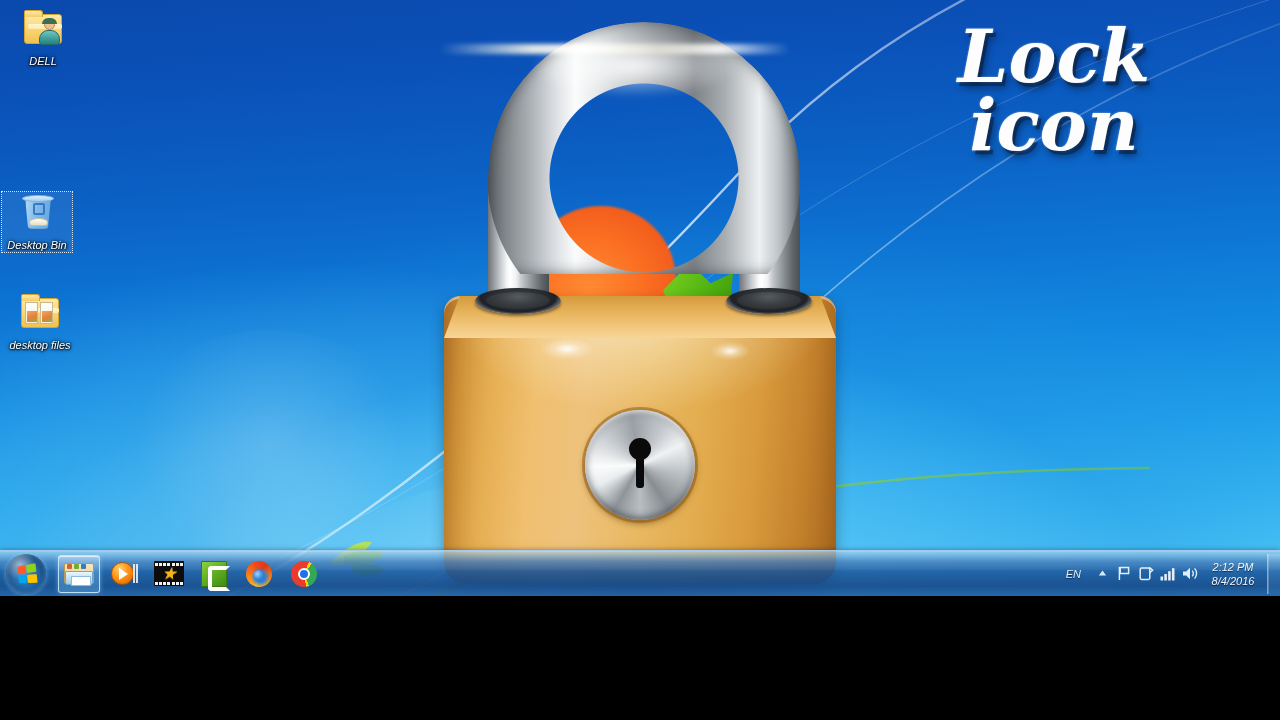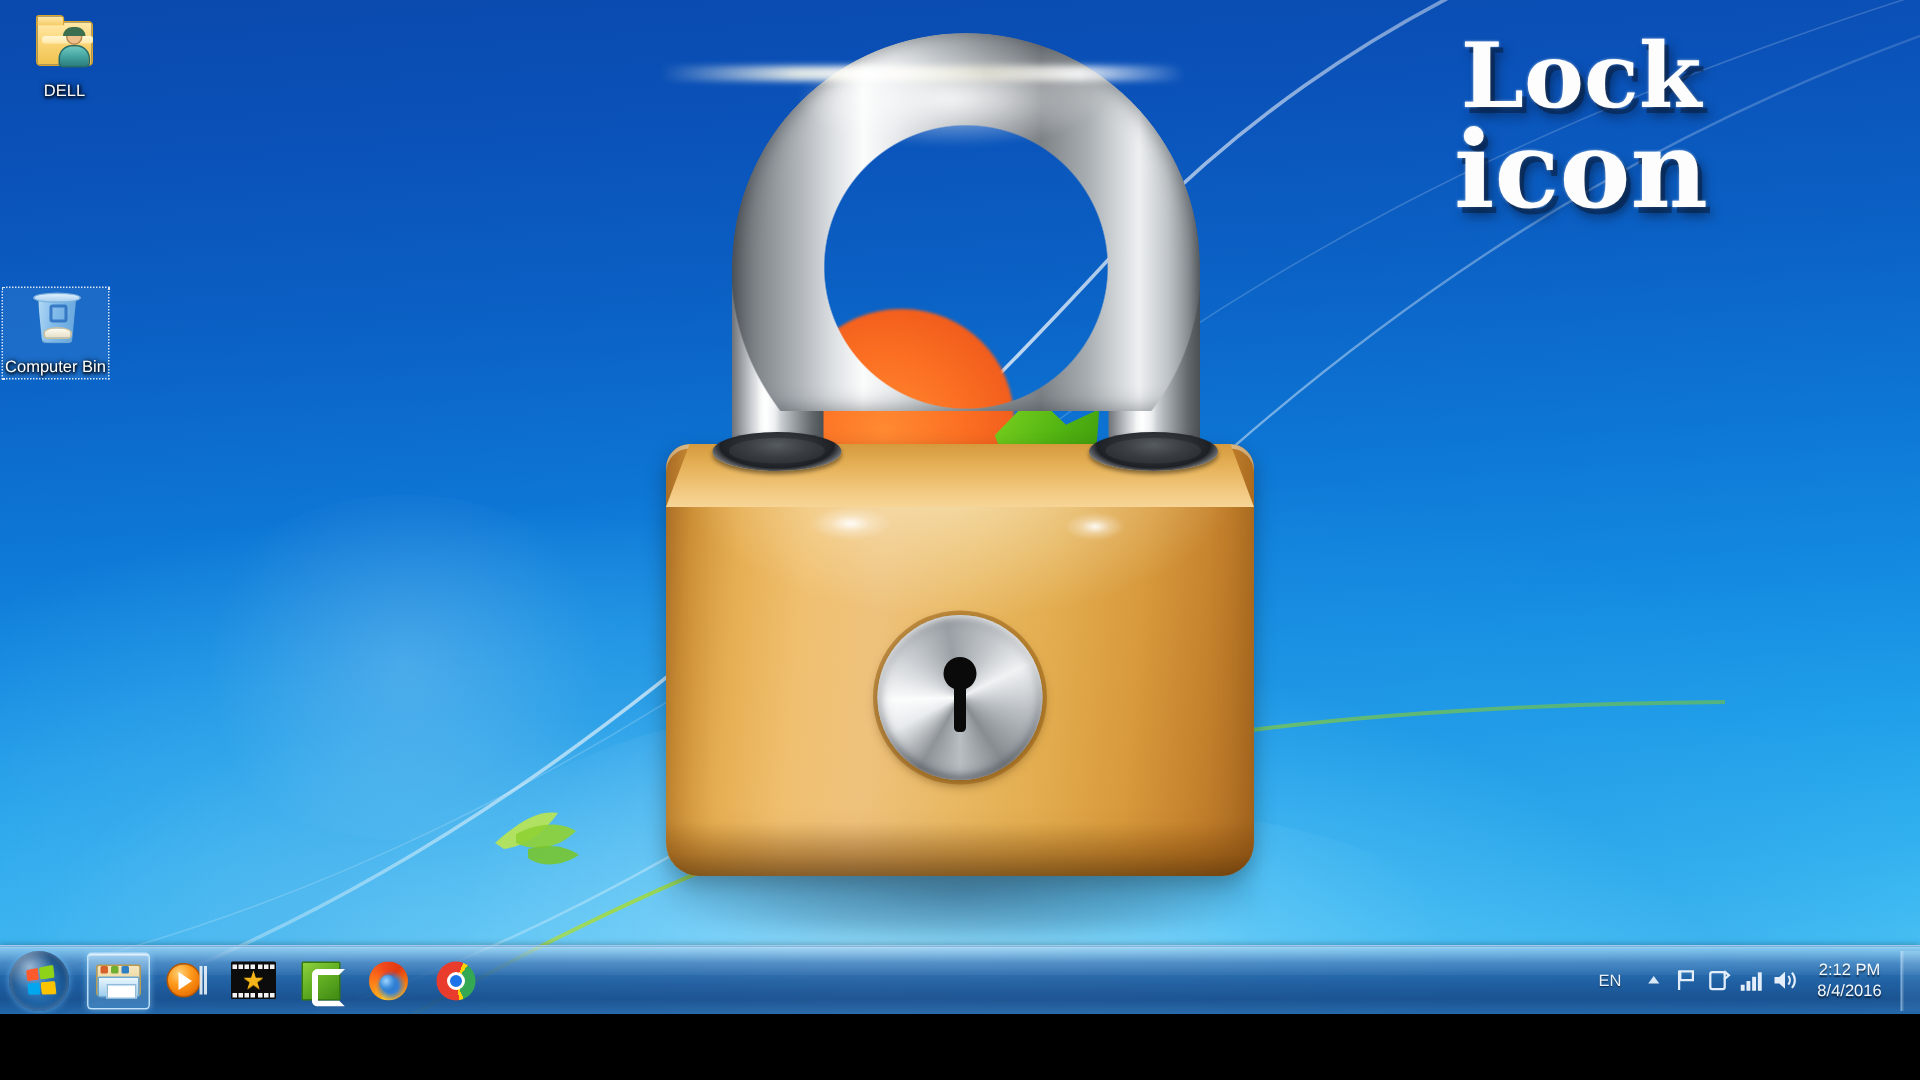--- a/index.html
+++ b/index.html
@@ -4,25 +4,26 @@
 <style>
   * { margin:0; padding:0; box-sizing:border-box; }
   html, body {
     width:1280px; height:720px; overflow:hidden;
     font-family:"Liberation Sans", sans-serif;
     background:#000;
   }
 
   
   #desktop {
-    position:relative; width:1280px; height:676px; overflow:hidden;
+    position:relative; width:1280px; height:596px; overflow:hidden;
     background:
       radial-gradient(ellipse 1000px 620px at 52% 112%, rgba(120,215,250,0.98) 0%, rgba(86,196,246,0.72) 26%, rgba(40,150,226,0.30) 52%, rgba(0,0,0,0) 74%),
       radial-gradient(ellipse 760px 430px at 25% 96%, rgba(150,228,252,0.80) 0%, rgba(90,198,246,0.38) 40%, rgba(0,0,0,0) 72%),
       linear-gradient(176deg, #0a49ad 0%, #0a51b8 14%, #0b60c4 30%, #0d75d4 46%, #1389e0 60%, #1f9ee9 73%, #33b3f0 85%, #4dc6f6 95%, #63d2f8 100%);
+    font-style: italic;
   }
 
   
   .bloom {
     position:absolute; border-radius:50%; pointer-events:none;
     background:radial-gradient(circle, rgba(255,255,255,0.34) 0%, rgba(255,255,255,0.12) 42%, rgba(255,255,255,0) 72%);
   }
   #bloom1 { left:250px; top:470px; width:640px; height:400px; }
   #bloom2 { left:120px; top:330px; width:300px; height:230px;
     background:radial-gradient(circle, rgba(255,255,255,0.16) 0%, rgba(255,255,255,0) 70%); }
@@ -37,21 +38,21 @@
     text-align:center; z-index:40;
     font-family:"DejaVu Serif", "Liberation Serif", serif;
     font-weight:bold; color:#fdfdfd;
     letter-spacing:0px; line-height:0.98;
     text-shadow:
       3px 4px 0 rgba(10,30,60,0.55),
       4px 6px 7px rgba(5,20,45,0.55),
       0 0 2px rgba(255,255,255,0.6);
   }
   .title-line { display:block; white-space:nowrap; }
-  #title-line-1 { font-size:60px; margin-top:14px; }
+  #title-line-1 { font-size:72px; margin-top:14px; }
   #title-line-2 { font-size:88px; margin-top:-4px; letter-spacing:-2px; }
   #title-line-3 { font-size:71px; margin-top:-2px; }
 
   
   #padlock { position:absolute; left:418px; top:8px; width:450px; height:610px; z-index:30; }
 
   
   .logo-blob {
     position:absolute; z-index:1;
     background:radial-gradient(ellipse at 42% 72%, #ff8a32 0%, #fb6f22 44%, #f05a1b 78%, #e0500f 100%);
@@ -509,23 +510,35 @@
   </div>
 
 
   <div class="desk-icon" id="icon-recycle-bin" style="left:2px; top:192px; width:70px;">
     <span class="glyph">
       <span class="bin"></span>
         <span class="bin-rim"></span>
       <span class="bin-glyph"></span>
         <span class="bin-paper"></span>
     </span>
-    <span class="lbl">Computer Bin</span>
+    <span class="lbl">Desktop Bin</span>
   </div>
 
+  <div class="desk-icon" id="icon-desktop-files" style="left:0px; top:292px; width:80px;">
+    <span class="glyph">
+      <span class="folder">
+          <span class="folder-open-lip"></span>
+        </span>
+      <span class="docpair">
+          <i class="pg"></i>
+          <i class="pg"></i>
+        </span>
+    </span>
+    <span class="lbl">desktop files</span>
+  </div>
 
   <div id="padlock">
     <div class="logo-blob" id="logo-orange"></div>
     <div id="logo-green"></div>
 
     <div id="lock-shadow"></div>
 
     <div id="shackle">
       <div class="shackle-leg" id="leg-left"></div>
       <div class="shackle-leg" id="leg-right"></div>

